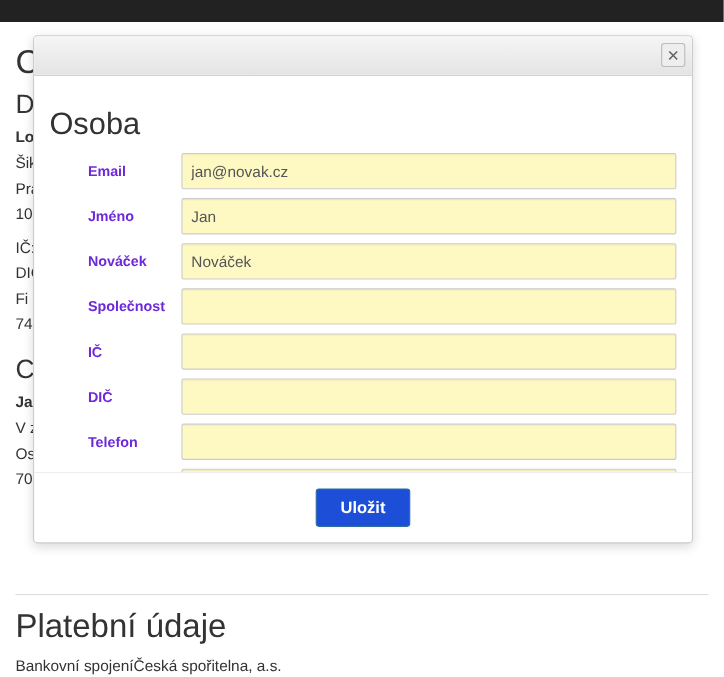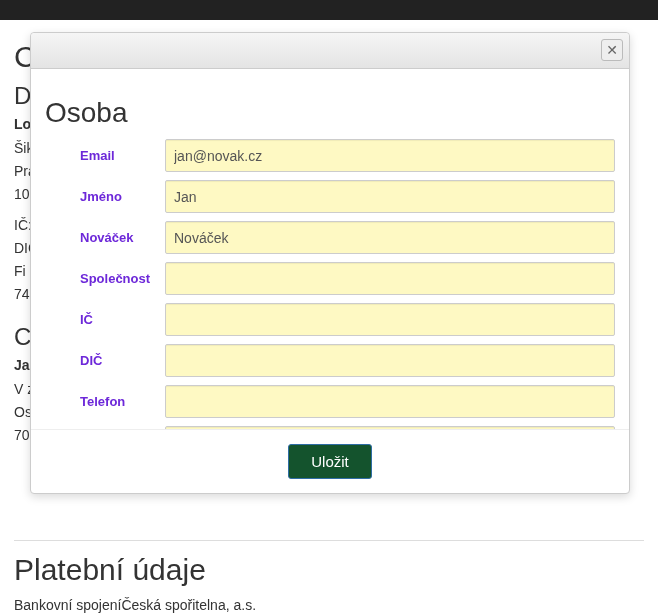--- a/index.html
+++ b/index.html
@@ -111,27 +111,28 @@
     color: #555;
     border-radius: 2px;
     box-shadow: inset 0 1px 1px rgba(0,0,0,0.06);
   }
   .modal-footer {
     padding: 14px;
     text-align: center;
     border-top: 1px solid #eee;
   }
   .btn-primary {
-    background: #14532d;
+    background: #1d4ed8;
     border: 1px solid #2e6da4;
     color: #fff;
     padding: 8px 22px;
     font-size: 15px;
     border-radius: 3px;
     cursor: pointer;
+    font-weight: bold;
   }
 
   
   .lower-section {
     position: absolute;
     top: 540px;
     left: 14px;
     right: 14px;
   }
   .lower-section hr { margin: 0 0 12px; }

